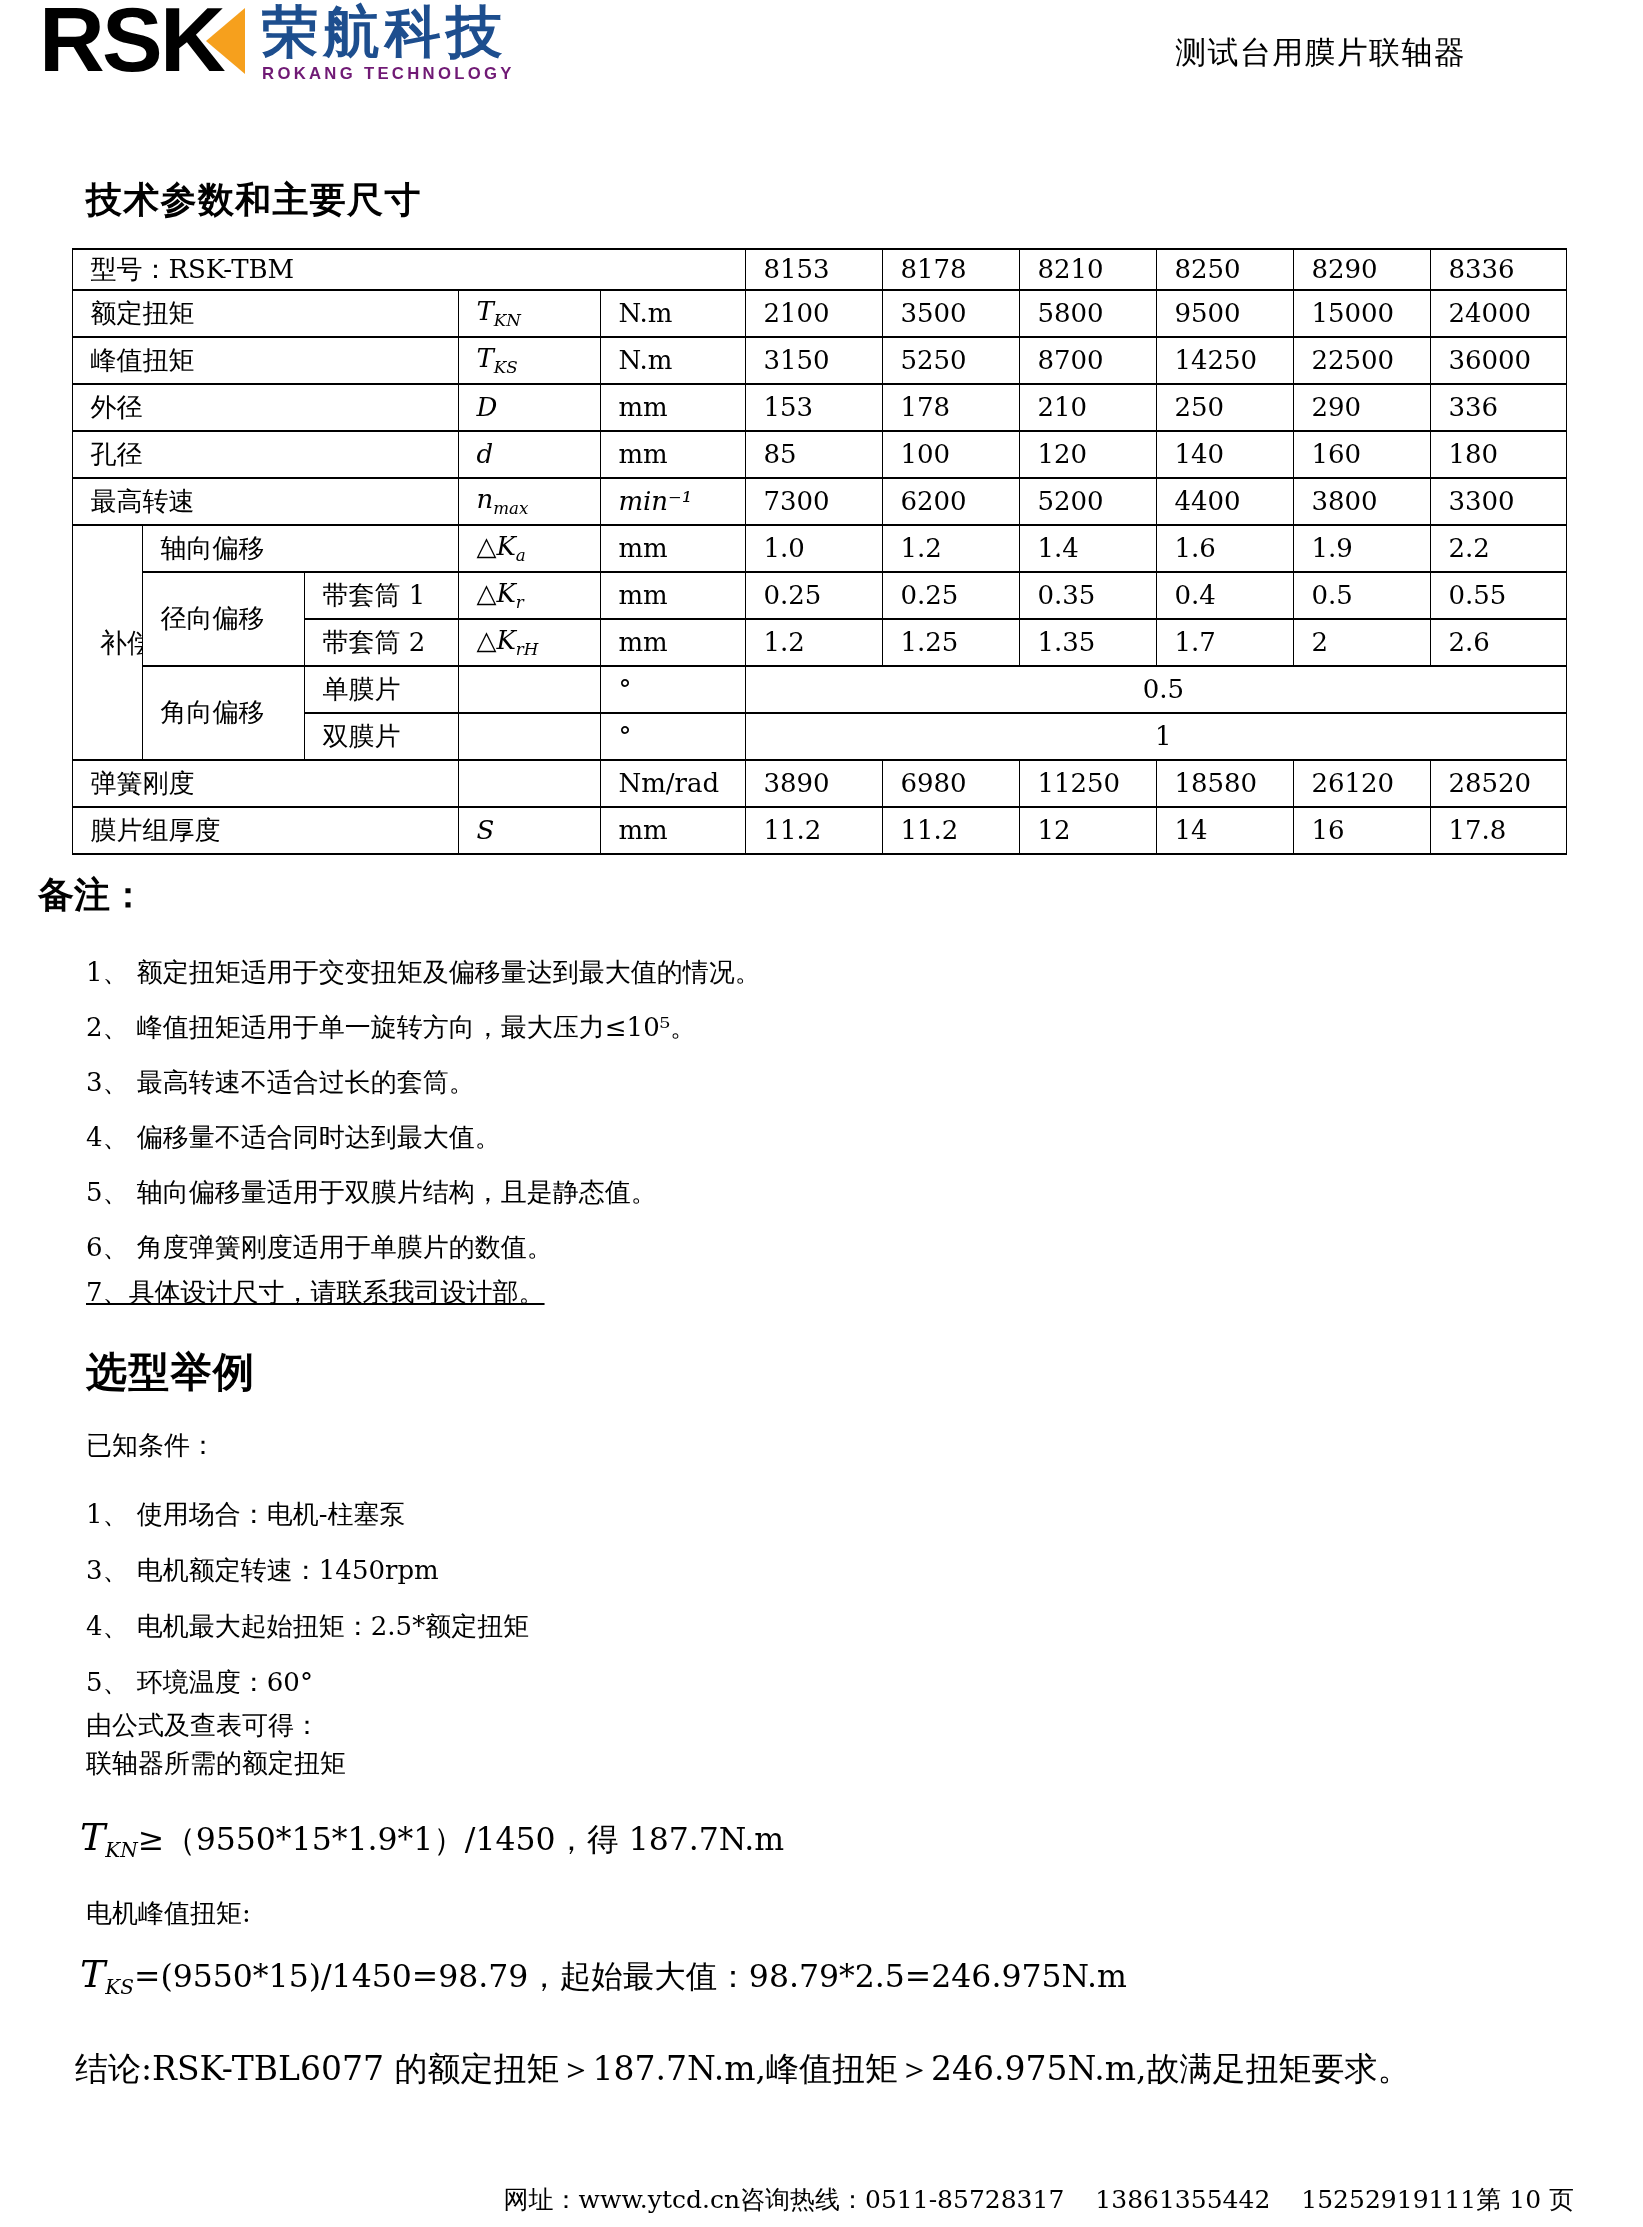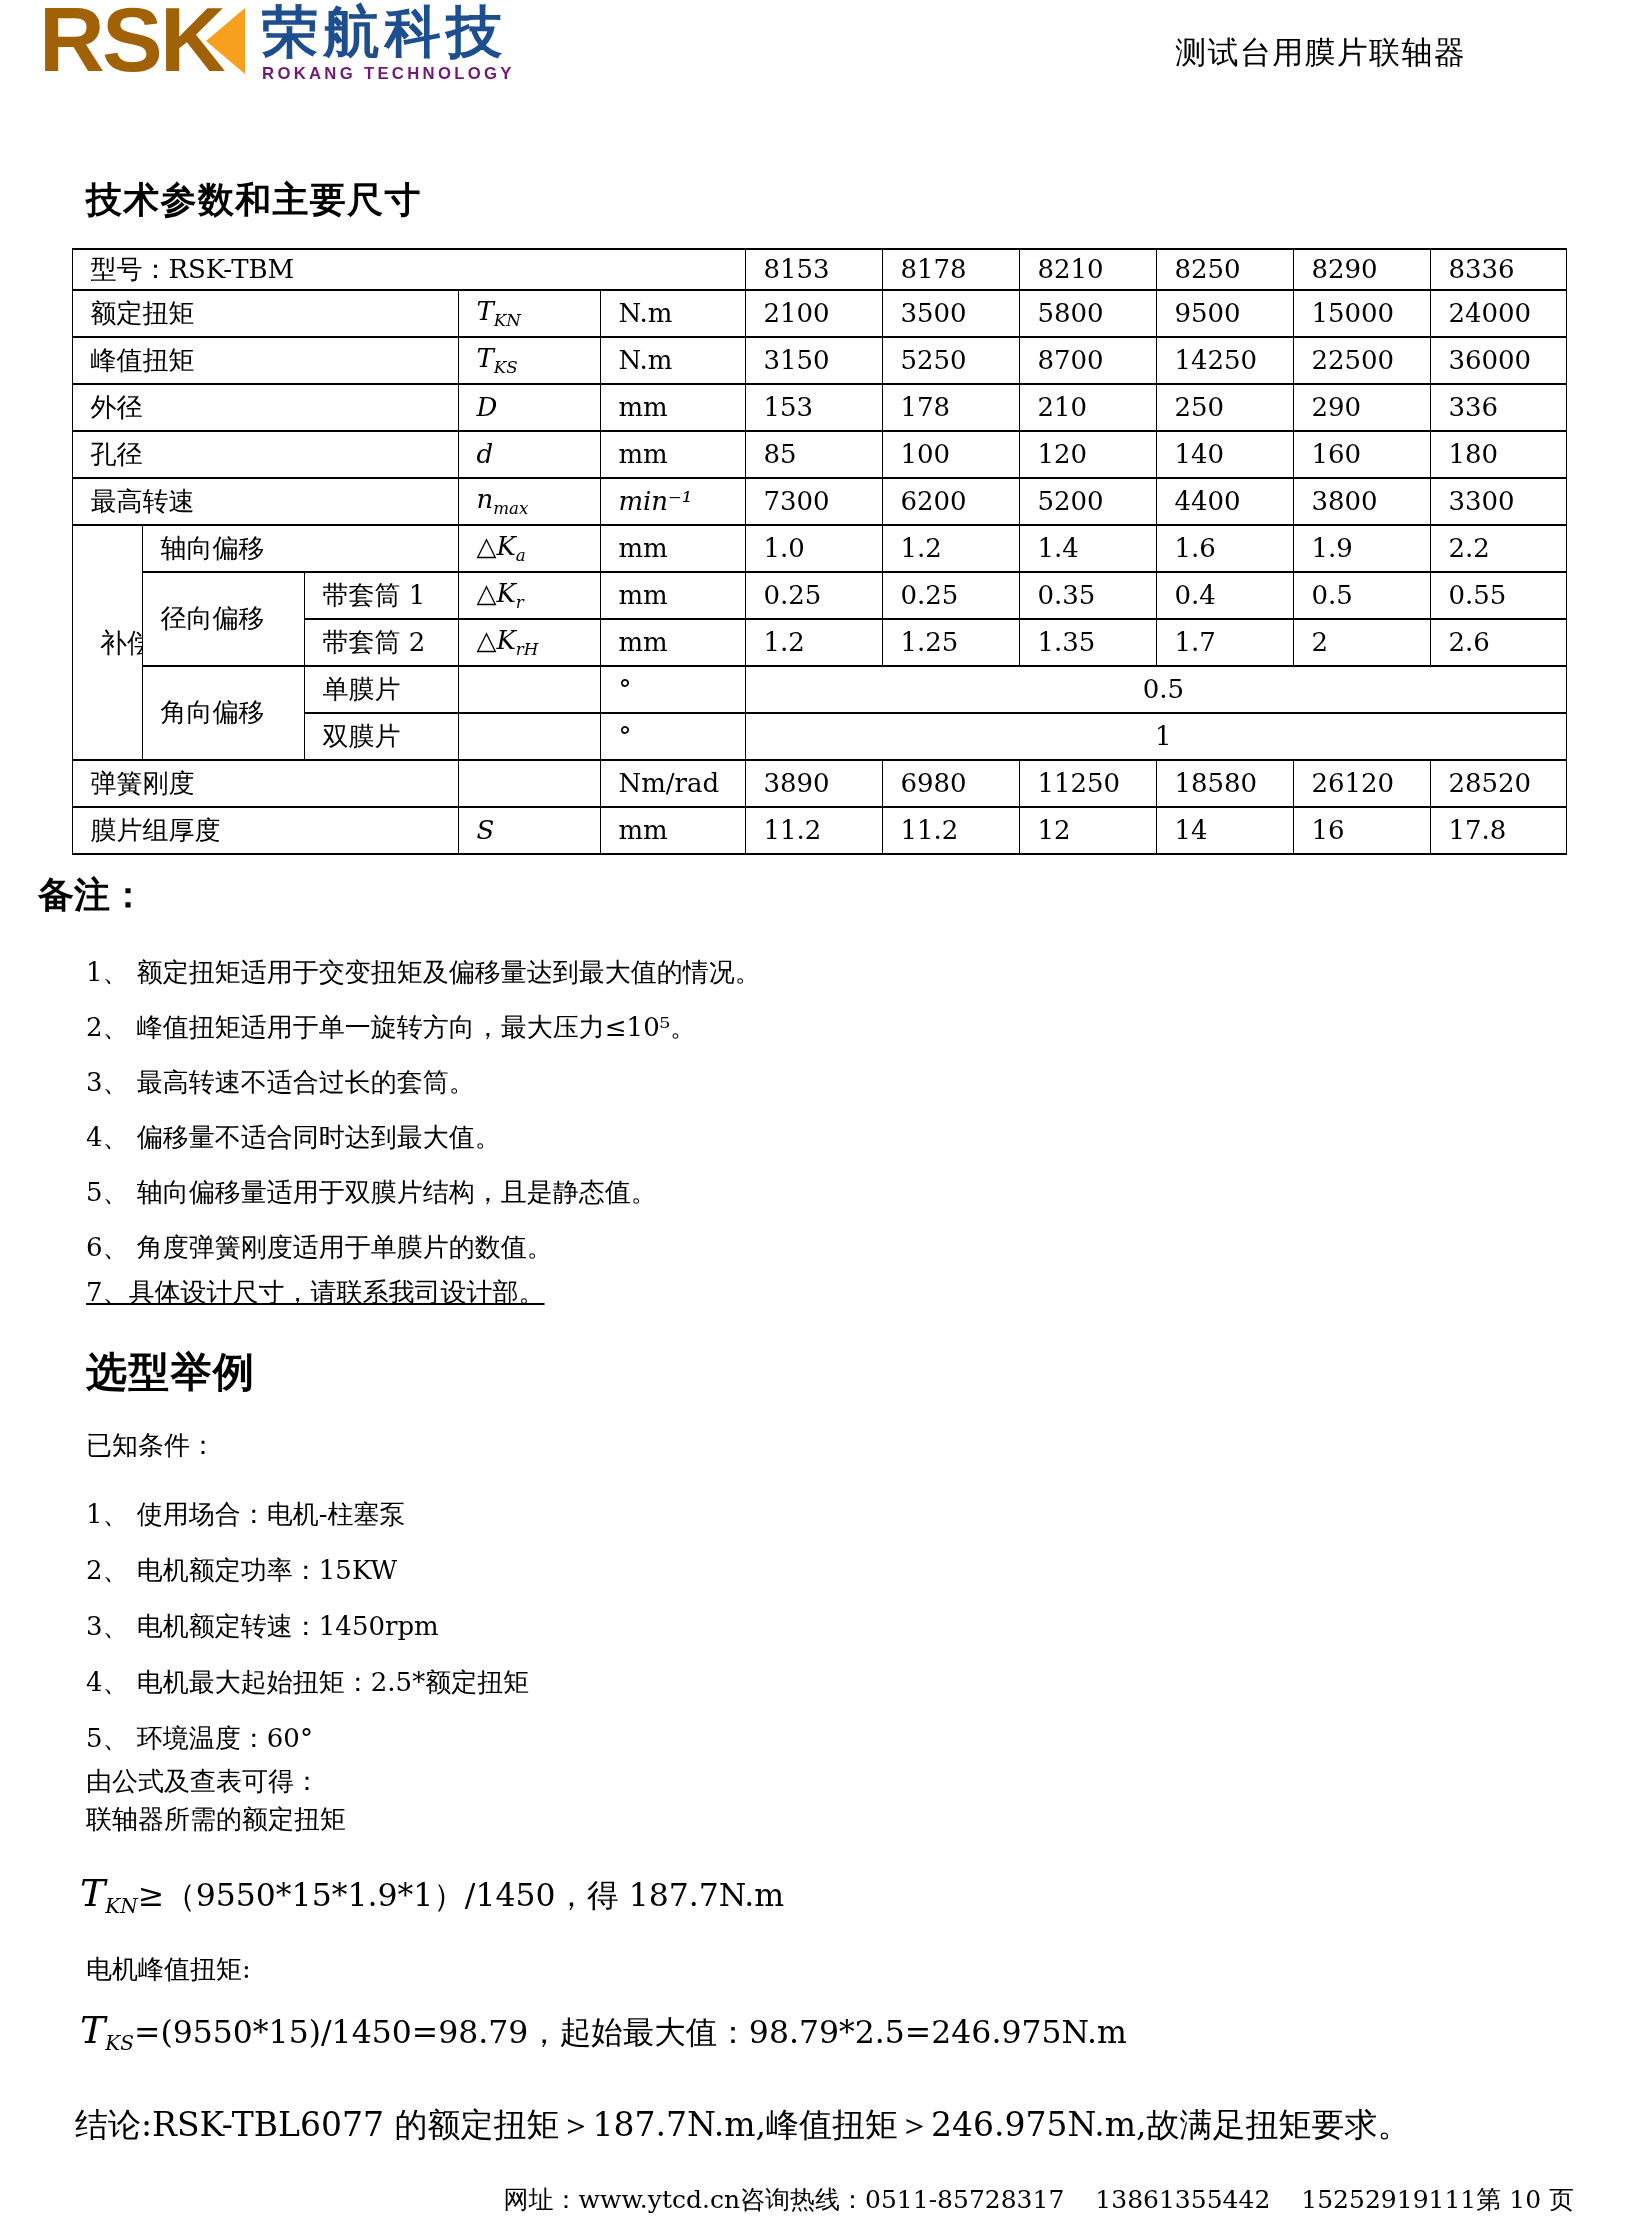--- a/index.html
+++ b/index.html
@@ -8,21 +8,21 @@
     background:#ffffff; color:#000;
     font-family:"DejaVu Serif","Liberation Serif",serif;
     position:relative; overflow:hidden;
   }
 
   
   .header { position:relative; height:80px; }
   .logo { position:absolute; left:39px; top:5.4px; display:flex; align-items:flex-start; }
   .logo-rsk {
     font-family:"Liberation Sans",sans-serif; font-weight:bold;
-    font-size:91px; line-height:70px; color:#a16207; letter-spacing:-2.7px;
+    font-size:91px; line-height:70px; color:#000000; letter-spacing:-2.7px;
   }
   .logo-arrow {
     width:0; height:0; margin:2.7px 0 0 -17.4px;
     border-top:33px solid transparent; border-bottom:33px solid transparent;
     border-right:39px solid #f6a01d;
   }
   .logo-textblock { margin-left:17.4px; }
   .logo-cn {
     font-family:"DejaVu Sans","Liberation Sans",sans-serif;
     font-size:56px; line-height:54px; font-weight:bold; color:#1d4e8e; letter-spacing:5.4px;
@@ -265,21 +265,20 @@
   <div class="note">4、 偏移量不适合同时达到最大值。</div>
   <div class="note">5、 轴向偏移量适用于双膜片结构，且是静态值。</div>
   <div class="note">6、 角度弹簧刚度适用于单膜片的数值。</div>
   <div class="note">7、具体设计尺寸，请联系我司设计部。</div>
 </div>
 
 <div class="h-sel">选型举例</div>
 <div class="sel-intro">已知条件：</div>
 <div class="sel-items">
   <div class="sel-item">1、 使用场合：电机-柱塞泵</div>
-  <div class="sel-item">2、 电机额定功率：15KW</div>
   <div class="sel-item">3、 电机额定转速：1450rpm</div>
   <div class="sel-item">4、 电机最大起始扭矩：2.5*额定扭矩</div>
   <div class="sel-item">5、 环境温度：60°</div>
 </div>
 <div class="derive">
   <div>由公式及查表可得：</div>
   <div>联轴器所需的额定扭矩</div>
 </div>
 
 <div class="formula"><span class="fbase">T</span><sub>KN</sub><span>≥（9550*15*1.9*1）/1450，得 187.7N.m</span></div>

